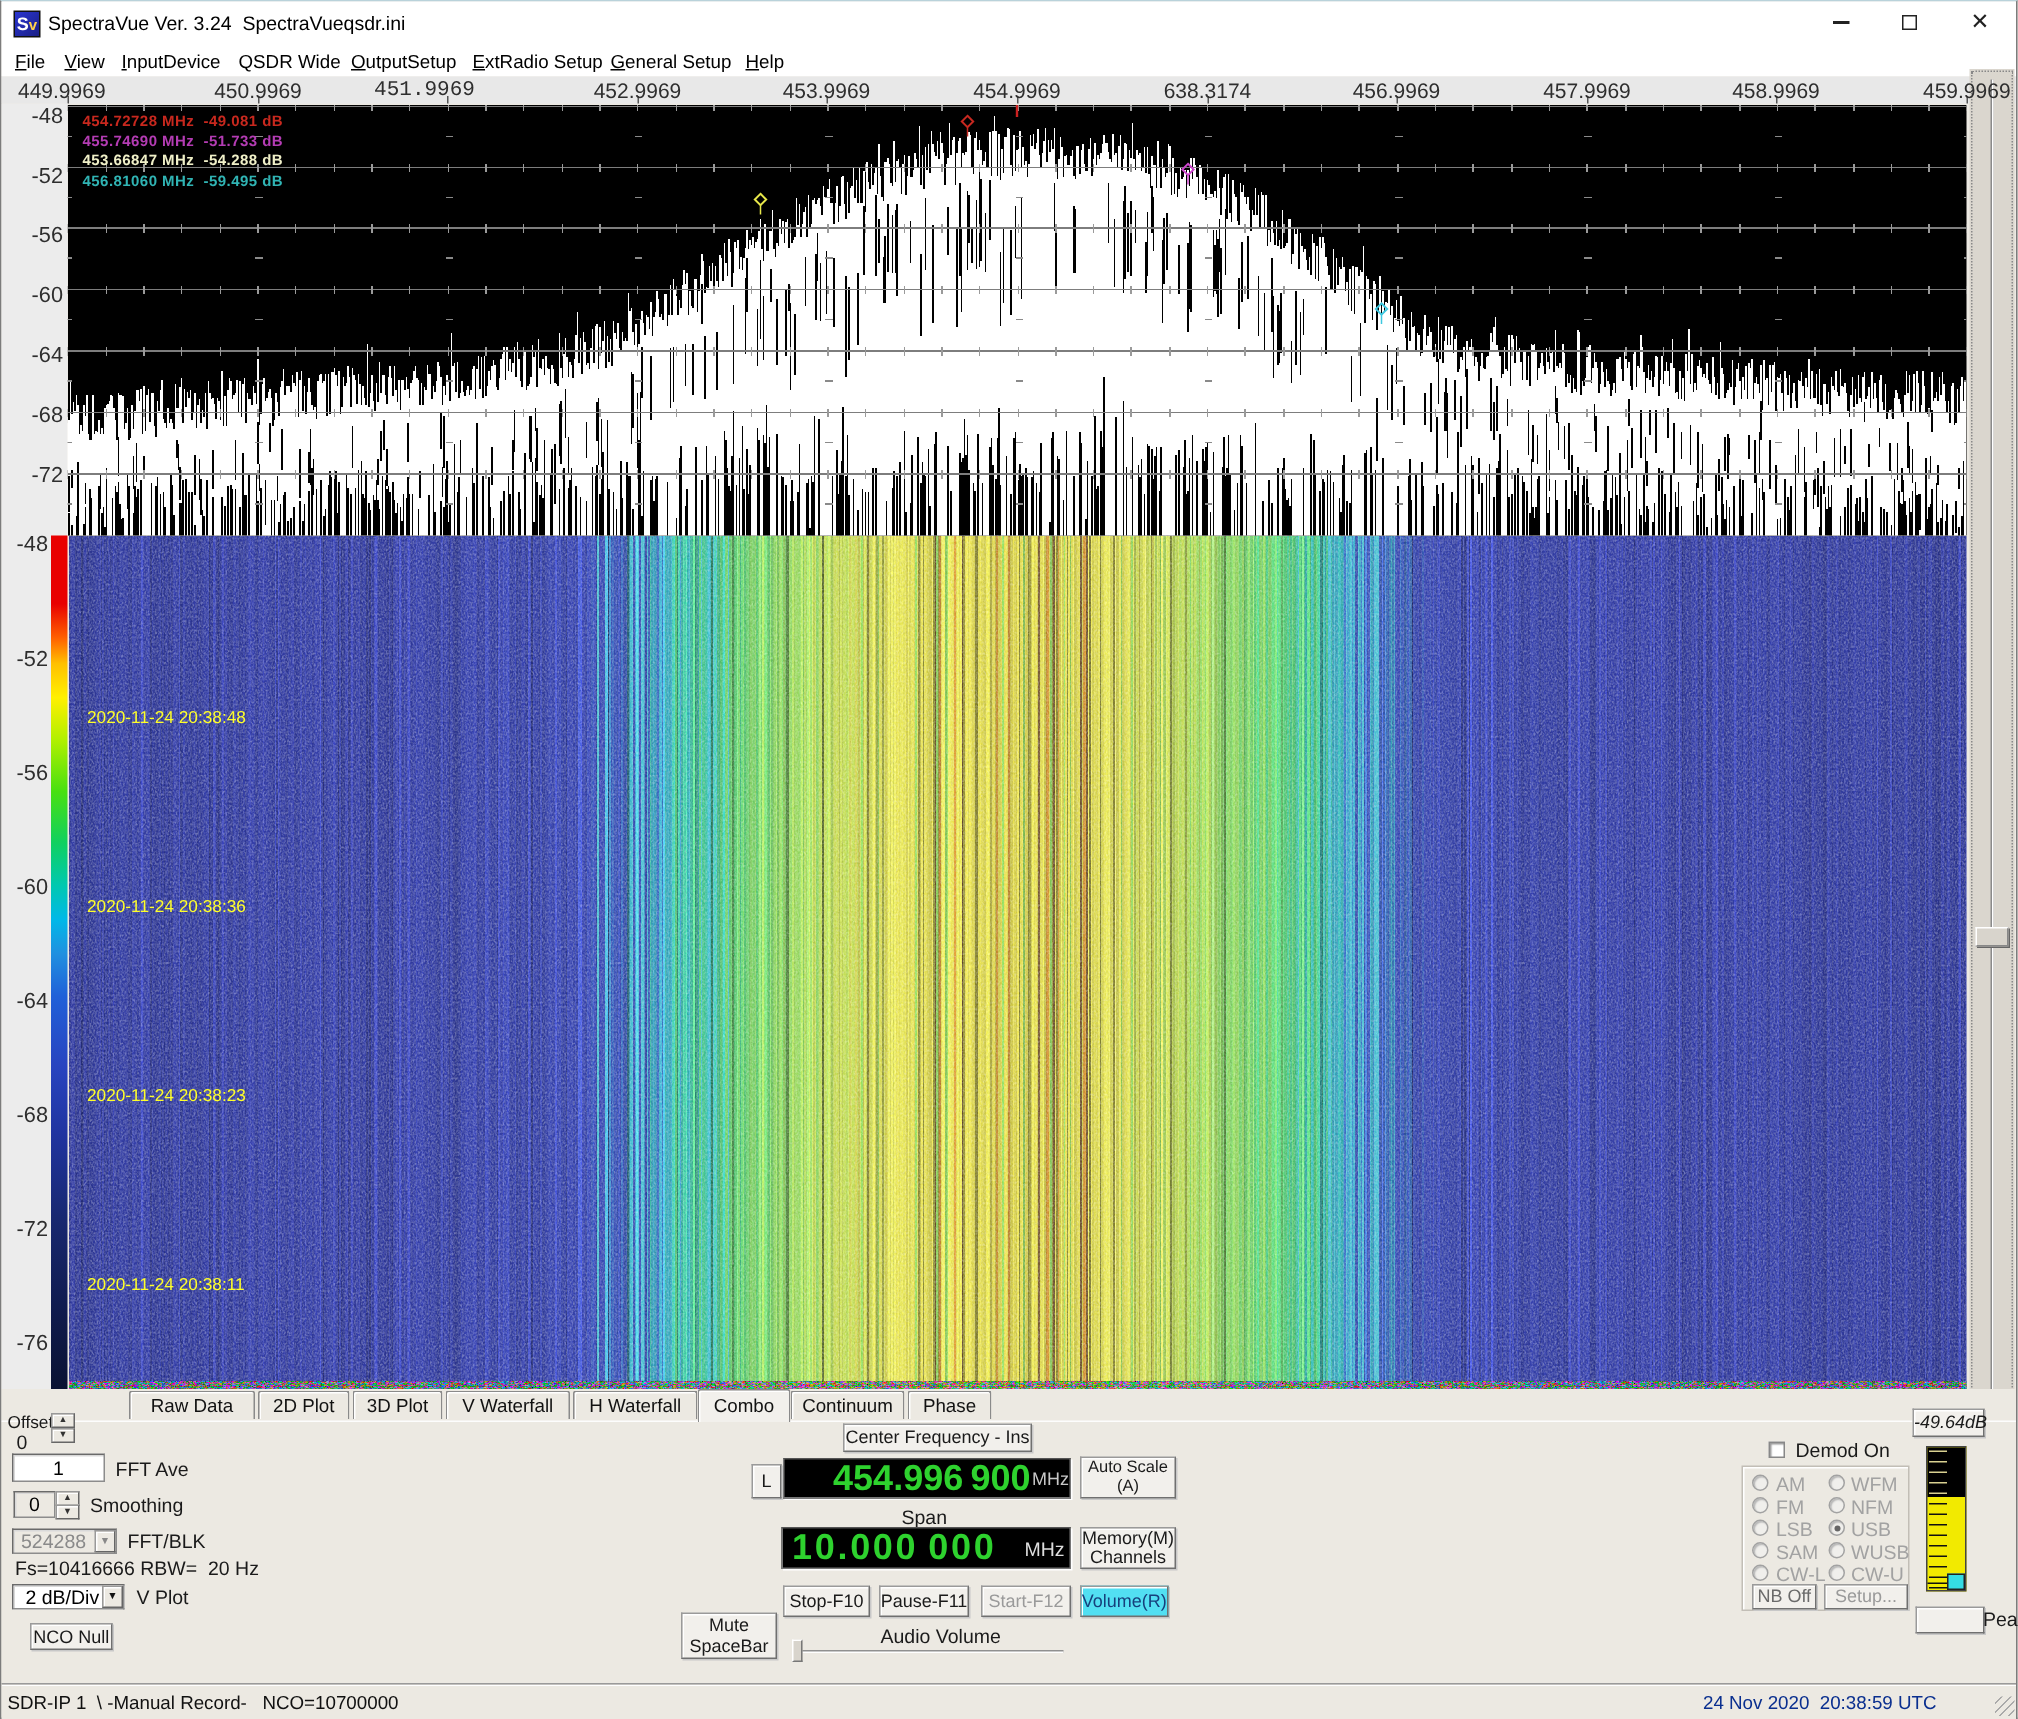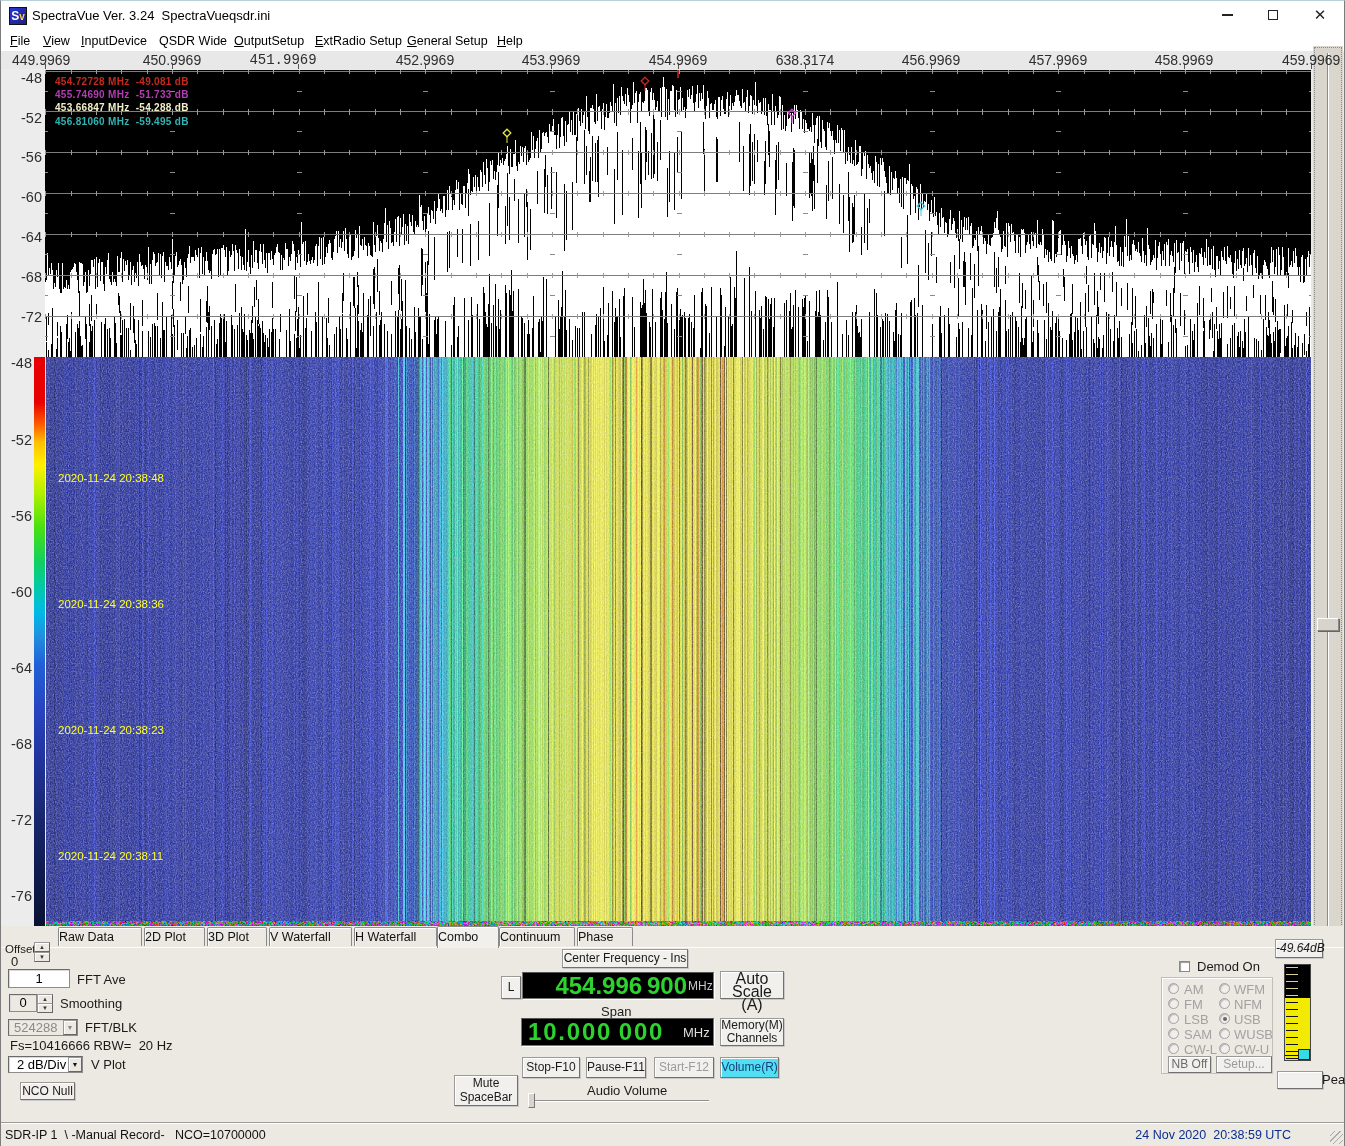--- a/index.html
+++ b/index.html
@@ -1,20 +1,20 @@
 <!DOCTYPE html>
 <html><head><meta charset="utf-8"><style>
 * {margin:0;padding:0;box-sizing:border-box;}
 html,body {width:1345px;height:1146px;overflow:hidden;font-family:"Liberation Sans",sans-serif;background:#ece9e2;}
 #win {position:absolute;inset:0;border:1px solid #7c7c7c;border-top:1px solid #b9d2da;}
 .fl {position:absolute;font-size:14px;color:#2e2e2e;z-index:6;}
 .yl {position:absolute;left:0;width:41px;text-align:right;font-size:14.5px;color:#2e2e2e;}
 .yw {position:absolute;left:0;width:31px;text-align:right;font-size:14.5px;color:#2e2e2e;}
 .btn {position:absolute;text-align:center;border:1px solid #9a9a9a;border-right:1px solid #707070;border-bottom:1px solid #707070;box-shadow:inset 1px 1px 0 #fff,1px 1px 0 #c8c8c8;}
-.tab {position:absolute;top:926px;height:19px;background:#ece9e2;border:1px solid #8a8a8a;border-bottom:none;border-radius:2px 2px 0 0;font-size:12.5px;line-height:18px;color:#111;box-shadow:inset 1px 1px 0 #fff;}
+.tab {position:absolute;top:926px;height:19px;background:#ece9e2;border:1px solid #8a8a8a;border-bottom:none;border-radius:2px 2px 0 0;font-size:12.5px;text-align:center;line-height:18px;color:#111;box-shadow:inset 1px 1px 0 #fff;margin-left:28px;}
 .tab.sel {top:925px;height:22px;background:#f2f0ec;z-index:3;line-height:21px;}
 .rb {position:absolute;width:11px;height:11px;border-radius:50%;background:#f0efec;border:1px solid #a2a2a2;box-shadow:inset 1px 1px 1px #b8b8b8;}
 .rdot {position:absolute;left:3px;top:3px;width:4px;height:4px;border-radius:50%;background:#666;}
 .rlab {position:absolute;font-size:13px;color:#a2a2a2;}
 .inp {position:absolute;border:1px solid #8c8c8c;border-top:1px solid #6a6a6a;border-left:1px solid #6a6a6a;box-shadow:inset 1px 1px 0 #d9d9d9;}
 .spin {position:absolute;width:16px;height:10px;background:#ece9e2;border:1px solid #999;border-right-color:#666;border-bottom-color:#666;box-shadow:inset 1px 1px 0 #fff;font-size:6px;text-align:center;line-height:8px;color:#333;}
 .lbl {position:absolute;font-size:13px;color:#1a1a1a;white-space:pre;}
 </style></head>
 <body>
 <div id="win">
@@ -1443,21 +1443,21 @@
 <div class="lbl" style="left:9px;top:1037px;">Fs=10416666 RBW=  20 Hz</div>
 <div class="inp" style="left:7px;top:1055px;width:75px;height:17px;background:#fff;font-size:13px;line-height:15px;padding-left:8px;">2 dB/Div</div>
 <div class="spin" style="left:67px;top:1056px;width:14px;height:15px;line-height:13px;font-size:7px;color:#111;">▼</div>
 <div class="lbl" style="left:90px;top:1056px;">V Plot</div>
 <div class="btn" style="left:19px;top:1081px;width:55px;height:18px;font-size:12px;color:#1a1a1a;background:#f2f0ec;line-height:16px;white-space:nowrap;">NCO Null</div>
 <div class="btn" style="left:561px;top:948px;width:126px;height:19px;font-size:12px;color:#1a1a1a;background:#f2f0ec;line-height:17px;">Center Frequency - Ins</div>
 <div class="btn" style="left:500px;top:975px;width:20px;height:23px;font-size:12px;color:#1a1a1a;background:#f2f0ec;line-height:21px;">L</div>
 <div style="position:absolute;left:521px;top:971px;width:192px;height:27px;background:#000;border:1px solid #777;border-top-color:#555;box-shadow:1px 1px 0 #fff;"></div>
 <div style="position:absolute;left:530px;top:972px;width:156px;height:25px;color:#2ed22e;font-size:24px;font-weight:bold;line-height:25px;text-align:right;">454.996<span> </span>900</div>
 <div style="position:absolute;left:687px;top:978px;width:26px;font-size:12px;color:#c8c8c8;">MHz</div>
-<div class="btn" style="left:719px;top:970px;width:64px;height:28px;font-size:16px;color:#1a1a1a;background:#f2f0ec;line-height:13px;">Auto Scale<br>(A)</div>
+<div class="btn" style="left:719px;top:970px;width:64px;height:28px;font-size:11px;color:#1a1a1a;background:#f2f0ec;line-height:13px;">Auto Scale<br>(A)</div>
 <div class="lbl" style="left:600px;top:1003px;">Span</div>
 <div style="position:absolute;left:520px;top:1017px;width:193px;height:28px;background:#000;border:1px solid #777;border-top-color:#555;box-shadow:1px 1px 0 #fff;"></div>
 <div style="position:absolute;left:527px;top:1018px;width:152px;height:26px;color:#2ed22e;font-size:24px;font-weight:bold;letter-spacing:1.8px;line-height:26px;white-space:nowrap;">10.000<span> </span>000</div>
 <div style="position:absolute;left:682px;top:1024px;width:30px;font-size:13px;color:#ddd;">MHz</div>
 <div class="btn" style="left:719px;top:1017px;width:64px;height:28px;font-size:12px;color:#1a1a1a;background:#f2f0ec;line-height:13px;">Memory(M)<br>Channels</div>
 <div class="btn" style="left:521px;top:1056px;width:58px;height:21px;font-size:12px;color:#1a1a1a;background:#f2f0ec;line-height:19px;">Stop-F10</div>
 <div class="btn" style="left:585px;top:1056px;width:60px;height:21px;font-size:12px;color:#1a1a1a;background:#f2f0ec;line-height:19px;">Pause-F11</div>
 <div class="btn" style="left:653px;top:1056px;width:60px;height:21px;font-size:12px;color:#9a9a9a;background:#f2f0ec;line-height:19px;">Start-F12</div>
 <div class="btn" style="left:719px;top:1056px;width:59px;height:21px;font-size:12px;color:#16407c;background:#52dff2;line-height:19px;">Volume(R)</div>
 <div class="btn" style="left:453px;top:1074px;width:64px;height:31px;font-size:12px;color:#1a1a1a;background:#f2f0ec;line-height:14px;">Mute<br>SpaceBar</div>

